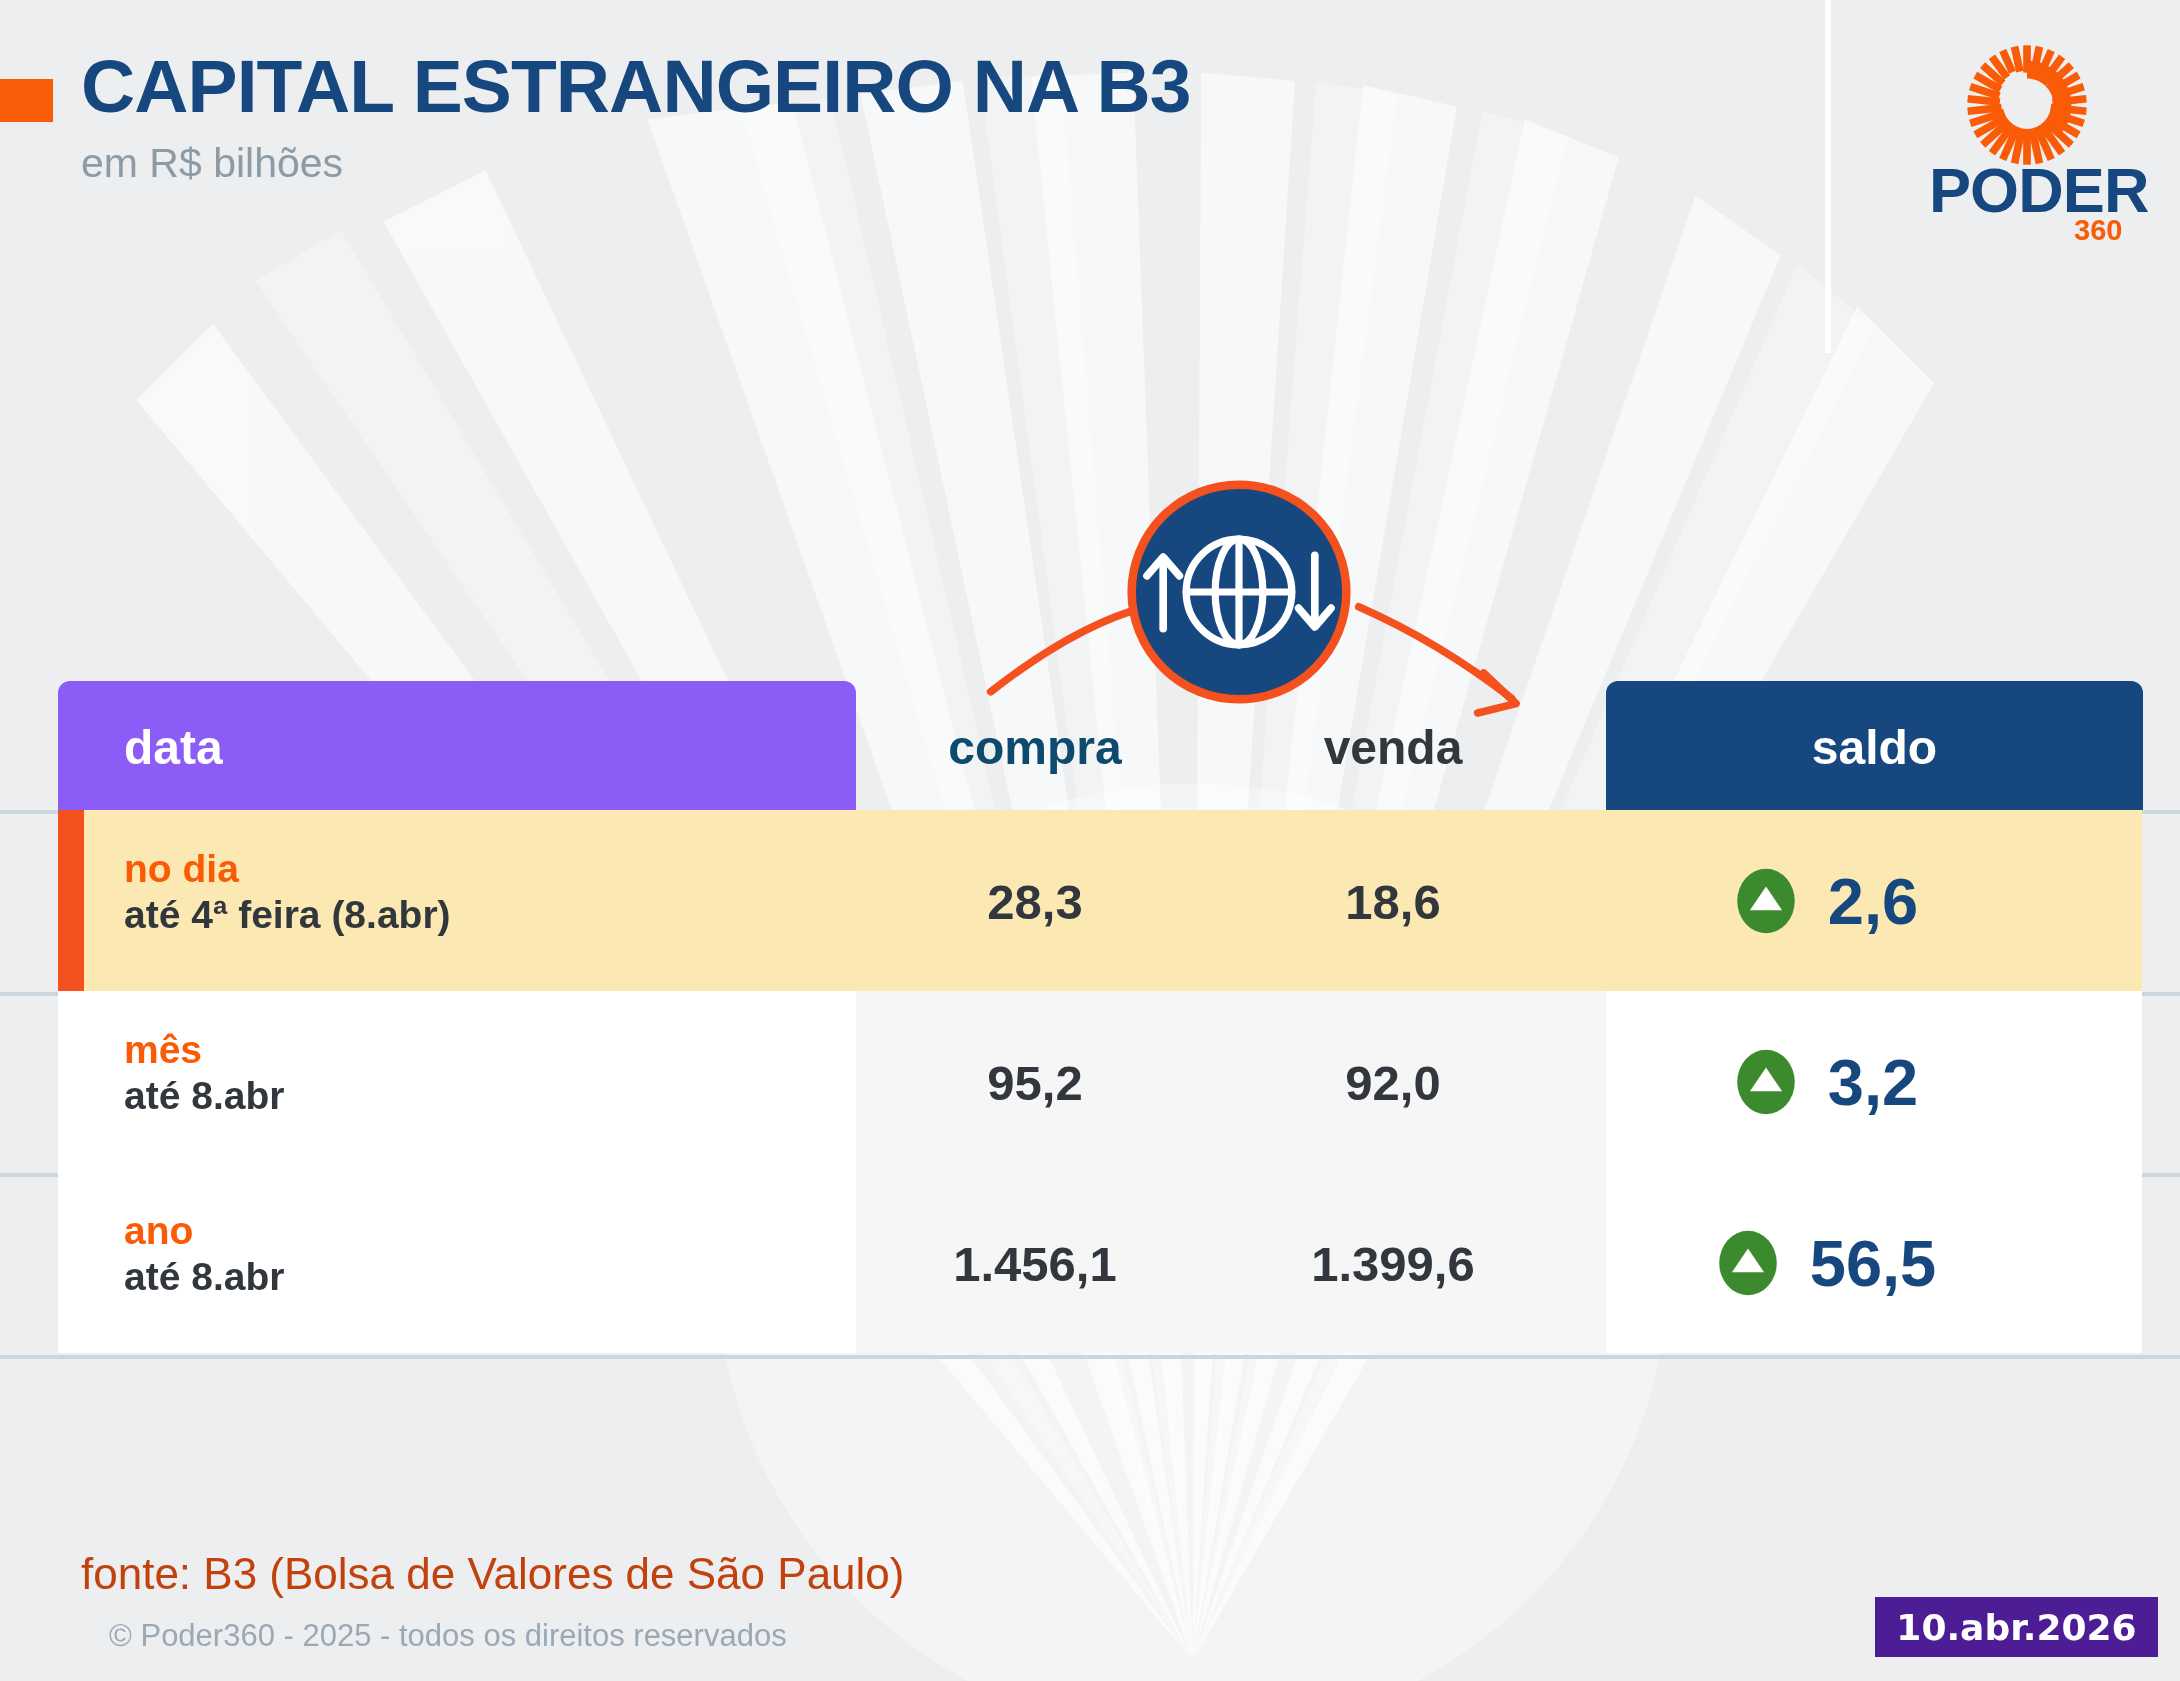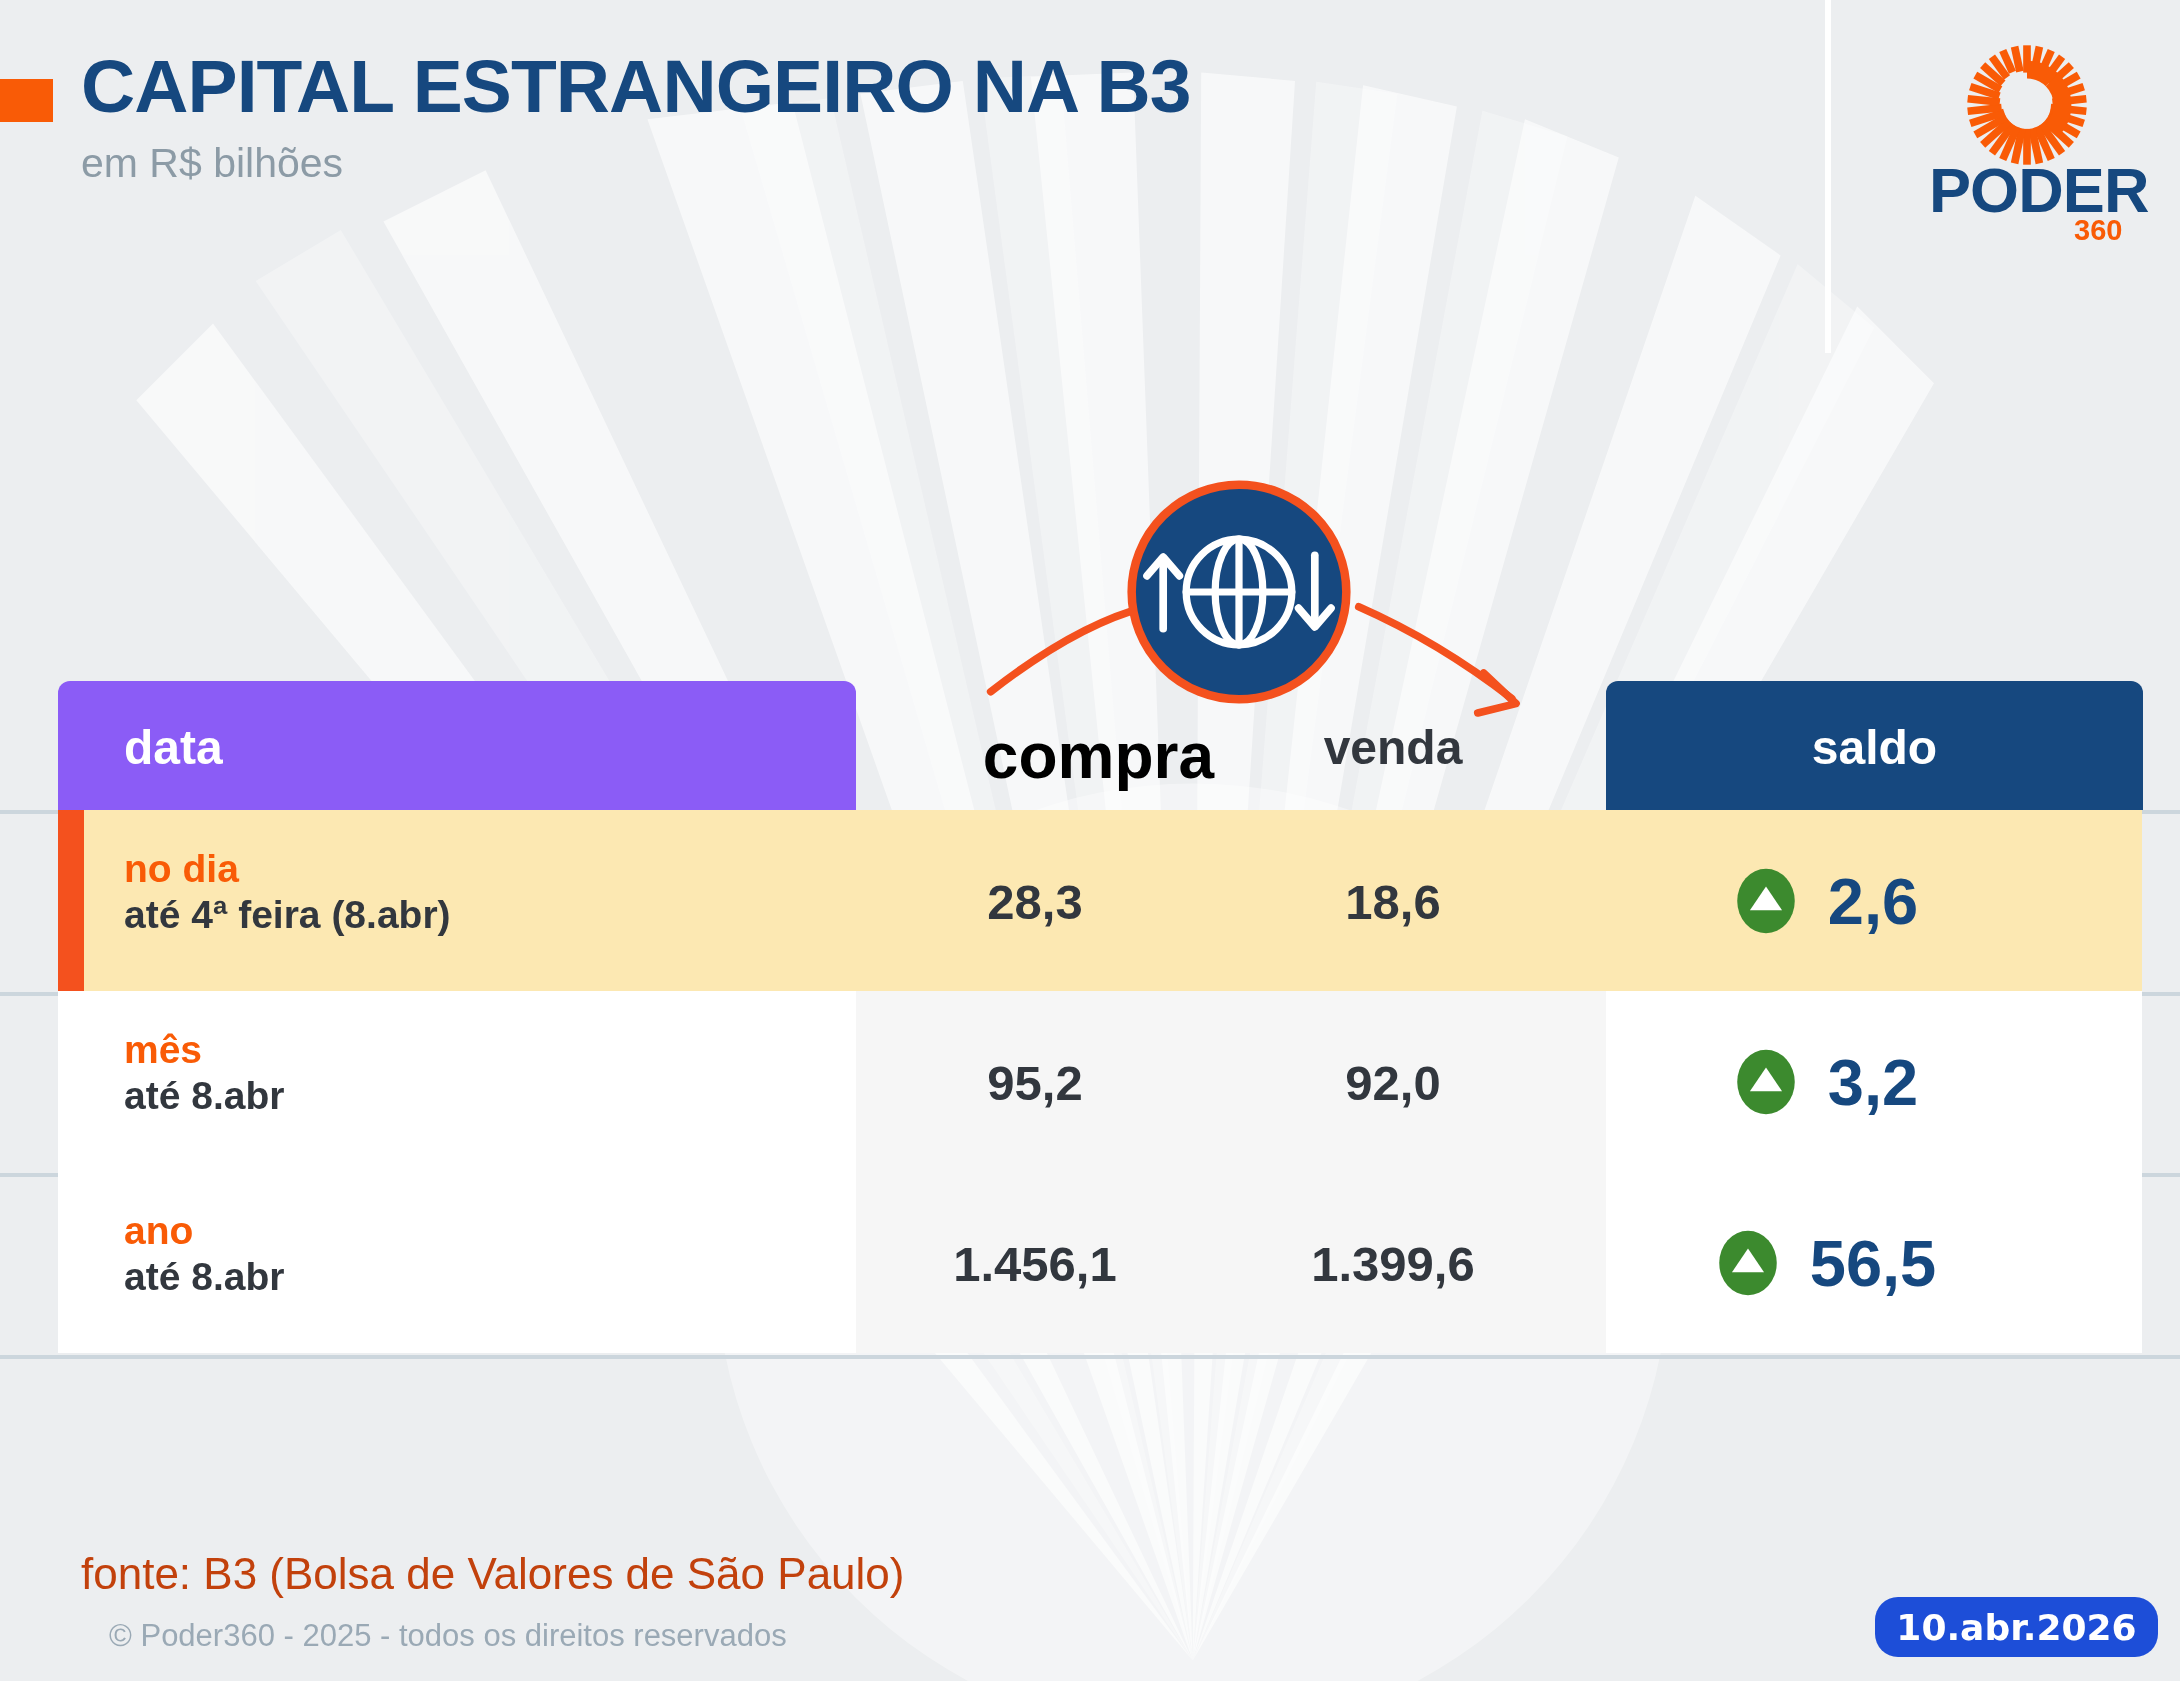--- a/index.html
+++ b/index.html
@@ -69,21 +69,21 @@
   .h-saldo {
     position:absolute; left:1606px; top:0; width:537px; height:129px;
     background:#16487f; border-radius:12px 12px 0 0;padding-left:12px;
   }
   .h-saldo span {
     position:absolute; left:0; right:0; top:43px; text-align:center;
     color:#ffffff; font-size:48px; font-weight:700; line-height:1;
   }
   .h-compra {
     position:absolute; left:856px; top:43px; width:358px;
-    text-align:right; color:#000000; font-size:64px; font-weight:700; line-height:1;
+    text-align:center; color:#0c4a6e; font-size:48px; font-weight:700; line-height:1;
   }
   .h-venda {
     position:absolute; left:1214px; top:43px; width:358px;
     text-align:center; color:#32373e; font-size:48px; font-weight:700; line-height:1;
   }
 
   .sep { position:absolute; left:0; width:2181px; height:4.3px; background:#ccd6dd; }
 
   .row { position:relative; height:181px; }
   .row-bg-white { position:absolute; left:58px; top:0; width:2084px; height:181px; background:#ffffff; }
@@ -118,22 +118,21 @@
   .src {
     position:absolute; left:81px; top:27px;
     color:#c2410c; font-size:44px; font-weight:400; line-height:1; white-space:nowrap;
   }
   .copy {
     position:absolute; left:81px; top:95px;
     color:#9aa9b5; font-size:31px; font-weight:400; line-height:1; white-space:nowrap;margin-left:28px;
   }
   .datebadge {
     position:absolute; left:1875px; top:72px; width:283px; height:60px;
-    background:#1d4ed8;
-    border-radius:23px;
+    background:#4c1d95;
   }
   .datebadge span {
     position:absolute; left:0; right:0; top:12.8px; text-align:center;
     color:#ffffff; font-size:36px; font-weight:700; line-height:1;
     font-family:"DejaVu Sans", sans-serif;
   }
 </style>
 </head>
 <body>
 

